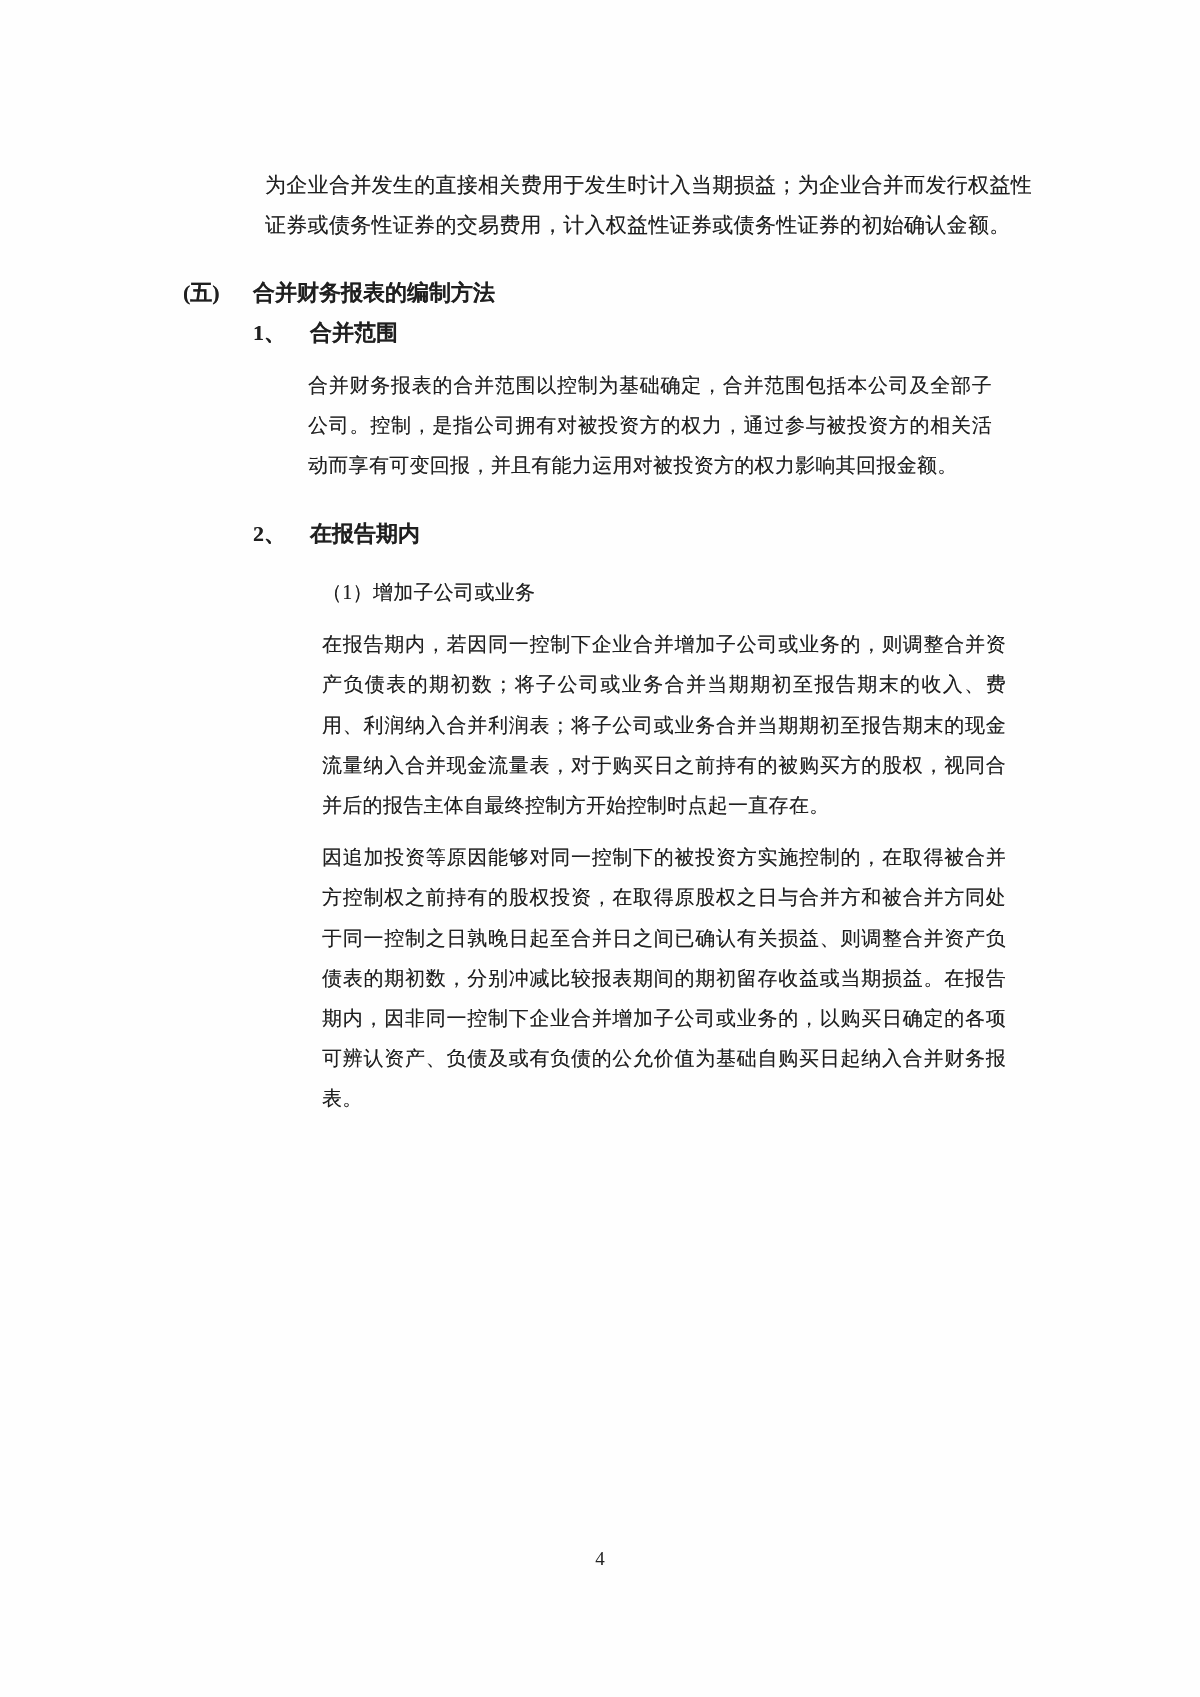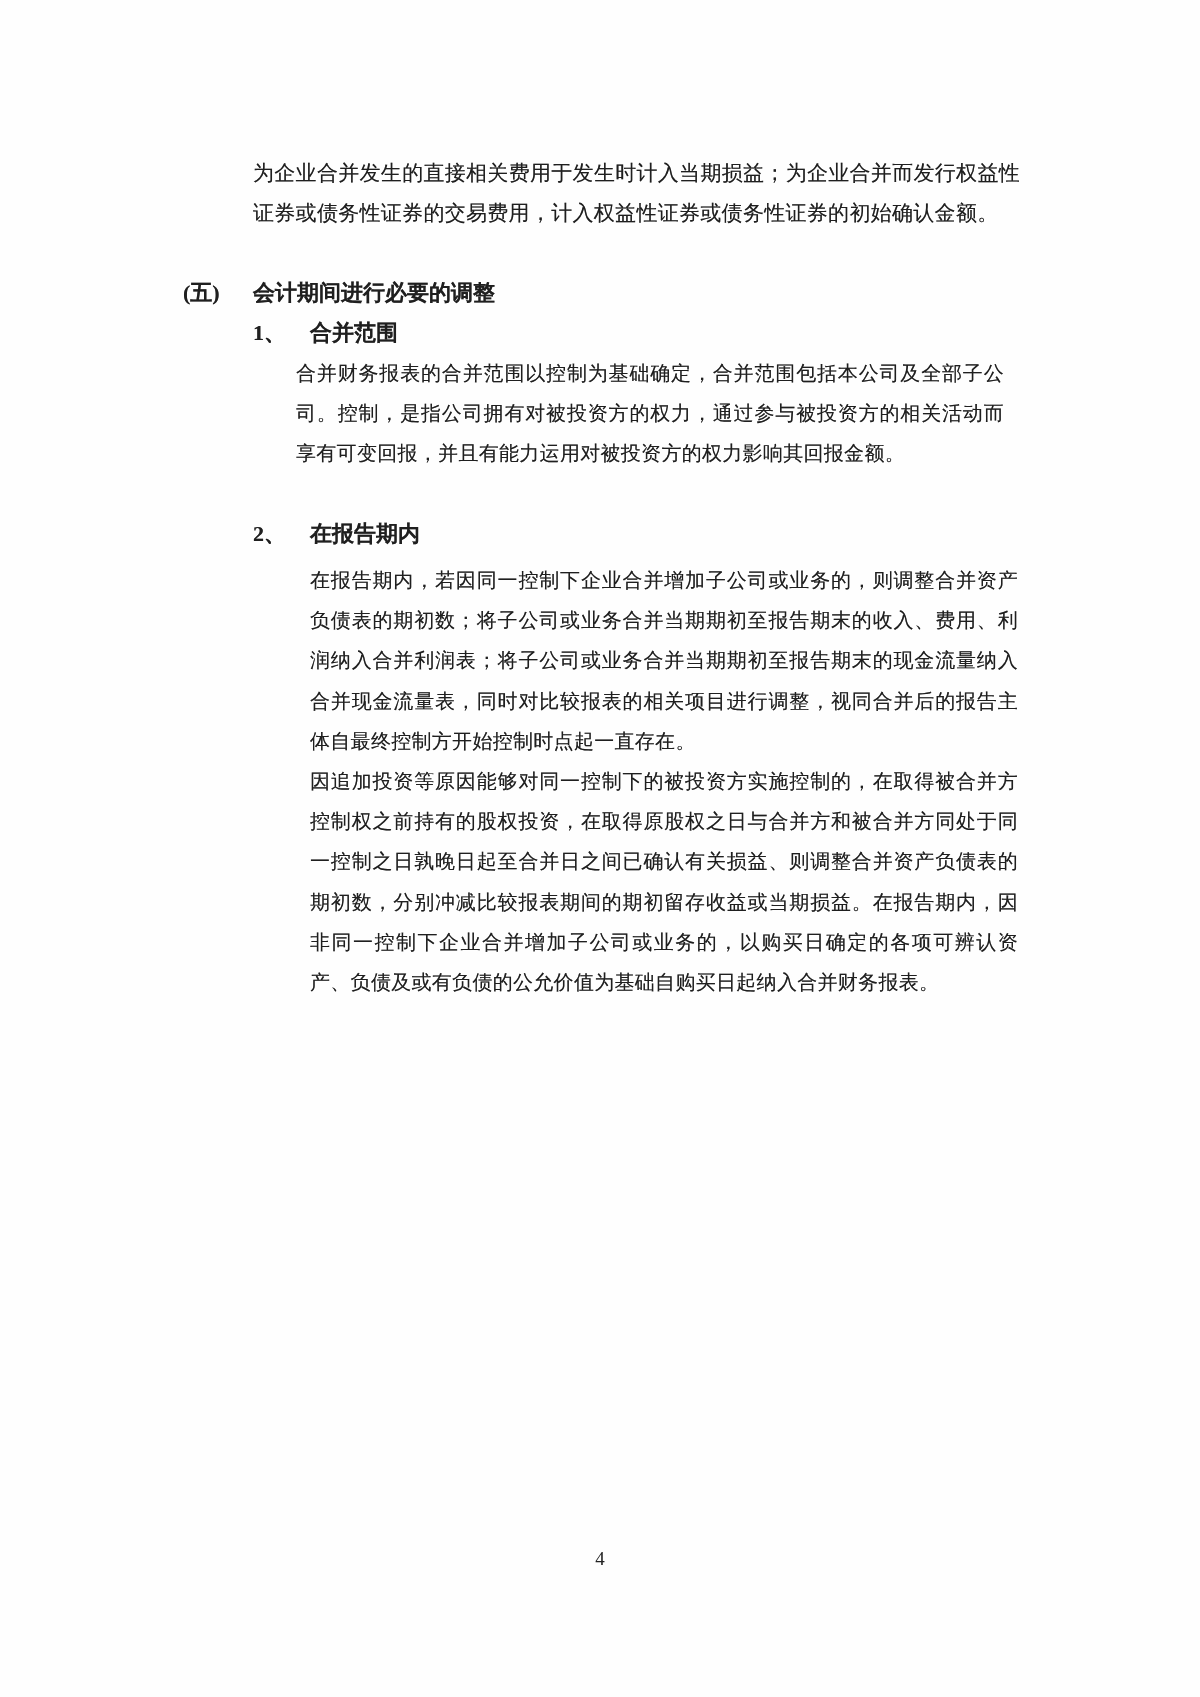--- a/index.html
+++ b/index.html
@@ -15,21 +15,21 @@
     color: #1f1f1f;
     overflow: hidden;
   }
   .page {
     position: absolute;
     inset: 0;
     background: #fefefe;
   }
   .abs { position: absolute; }
   p.bodytext {
-    margin: 0;
+    margin: 12px;
     font-size: 20px;
     line-height: 40.2px;
     text-align: justify;
     text-justify: inter-ideograph;
     letter-spacing: 0.3px;
     text-shadow: 0 0 0.5px rgba(30,30,30,0.55);
   }
   p.intro {
     font-size: 21px;
   }
@@ -50,37 +50,38 @@
 </style>
 </head>
 <body>
 
 <div class="page">
 
   <p class="bodytext intro abs" style="top:153px; left:253px; width:767px;">为企业合并发生的直接相关费用于发生时计入当期损益；为企业合并而发行权益性证券或债务性证券的交易费用，计入权益性证券或债务性证券的初始确认金额。</p>
 
   <div class="abs" style="top:278px; left:0; width:1200px;">
     <span class="h1label abs" style="left:183px;">(五)</span>
-    <span class="h1title abs" style="left:253px;">会计期间进行必要的调整</span>
+    <span class="h1title abs" style="left:253px;">合并财务报表的编制方法</span>
   </div>
 
   <div class="abs" style="top:318px; left:0; width:1200px;">
     <span class="h2num abs" style="left:253px;">1、</span>
     <span class="h2title abs" style="left:310px;text-align:right;">合并范围</span>
   </div>
 
   <div class="abs" style="top:353px; left:296px; width:708px;">
     <p class="bodytext">合并财务报表的合并范围以控制为基础确定，合并范围包括本公司及全部子公司。控制，是指公司拥有对被投资方的权力，通过参与被投资方的相关活动而享有可变回报，并且有能力运用对被投资方的权力影响其回报金额。</p>
   </div>
 
   <div class="abs" style="top:519px; left:0; width:1200px;">
     <span class="h2num abs" style="left:253px;">2、</span>
     <span class="h2title abs" style="left:310px;">在报告期内</span>
   </div>
 
   <div class="abs" style="top:560px; left:310px; width:708px;">
-    <p class="bodytext">在报告期内，若因同一控制下企业合并增加子公司或业务的，则调整合并资产负债表的期初数；将子公司或业务合并当期期初至报告期末的收入、费用、利润纳入合并利润表；将子公司或业务合并当期期初至报告期末的现金流量纳入合并现金流量表，同时对比较报表的相关项目进行调整，视同合并后的报告主体自最终控制方开始控制时点起一直存在。</p>
+    <p class="bodytext">（1）增加子公司或业务</p>
+    <p class="bodytext">在报告期内，若因同一控制下企业合并增加子公司或业务的，则调整合并资产负债表的期初数；将子公司或业务合并当期期初至报告期末的收入、费用、利润纳入合并利润表；将子公司或业务合并当期期初至报告期末的现金流量纳入合并现金流量表，对于购买日之前持有的被购买方的股权，视同合并后的报告主体自最终控制方开始控制时点起一直存在。</p>
     <p class="bodytext">因追加投资等原因能够对同一控制下的被投资方实施控制的，在取得被合并方控制权之前持有的股权投资，在取得原股权之日与合并方和被合并方同处于同一控制之日孰晚日起至合并日之间已确认有关损益、则调整合并资产负债表的期初数，分别冲减比较报表期间的期初留存收益或当期损益。在报告期内，因非同一控制下企业合并增加子公司或业务的，以购买日确定的各项可辨认资产、负债及或有负债的公允价值为基础自购买日起纳入合并财务报表。</p>
   </div>
 
   <div class="pagenum abs" style="top:1548px;">4</div>
 
 </div>
 
 </body></html>

